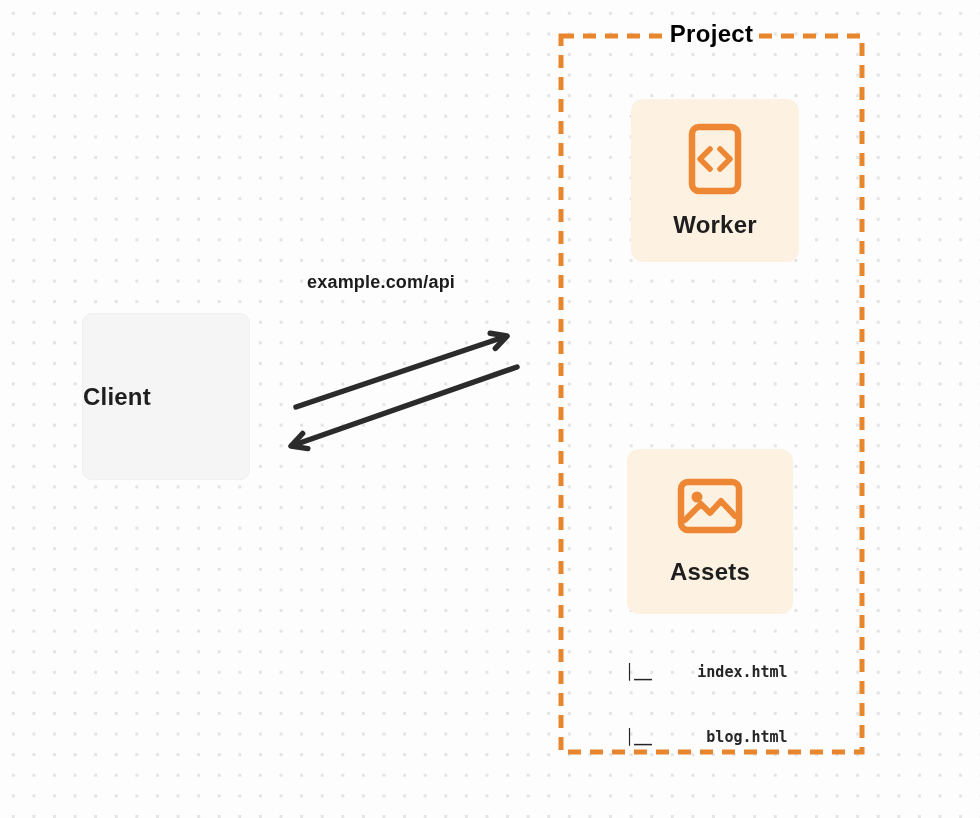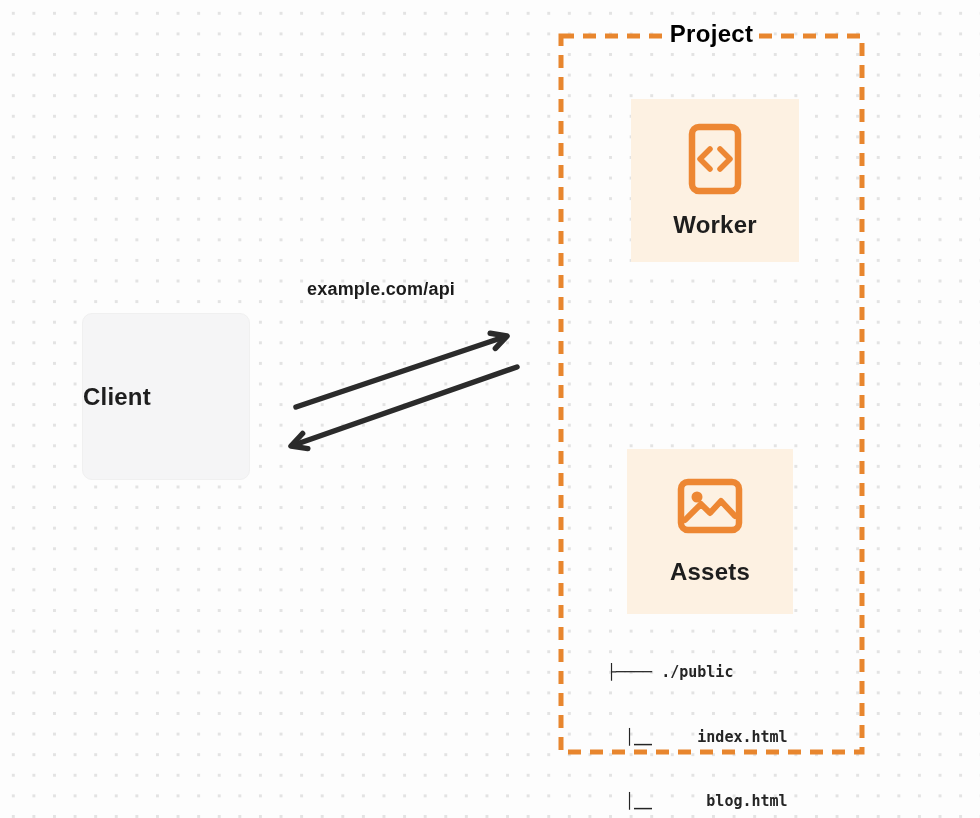--- a/index.html
+++ b/index.html
@@ -29,21 +29,21 @@
     display: flex; align-items: center; justify-content: flex-start;
   }
   .client-box .node-label {
     font-size: 24px; font-weight: bold; color: #1E1E1E;
     letter-spacing: 0.2px;
   }
 
   
   .request-label {
     position: absolute;
-    left: 307px; top: 279px;
+    left: 307px; top: 272px;
     font-size: 18px; font-weight: bold; color: #1C1C1C;
     white-space: nowrap;
     letter-spacing: 0.2px;
   }
 
   
   .arrow-overlay {
     position: absolute; left: 0; top: 0;
     width: 980px; height: 818px;
     pointer-events: none;
@@ -64,21 +64,21 @@
     padding: 0 5px;
     font-size: 24px; font-weight: bold;
     color: #000000;
     letter-spacing: 0.3px;
   }
 
   
   .card {
     position: absolute;
     background: #FDF1E2;
-    border-radius: 0;
+    border-radius: 12px;
     display: flex; flex-direction: column;
     align-items: center; justify-content: center;
     gap: 16px;
   }
   .card-worker { left: 73px; top: 66px; width: 168px; height: 163px; }
   .card-assets { left: 69px; top: 416px; width: 166px; height: 165px; gap: 24px; }
   .card .node-label {
     font-size: 24px; font-weight: bold; color: #1E1E1E;
     letter-spacing: 0.2px;
   }
@@ -141,20 +141,19 @@
         <svg width="66" height="56" viewBox="0 0 66 56" fill="none">
           <rect x="4" y="4" width="58" height="48" rx="7" stroke="#ED8733" stroke-width="6.5"></rect>
           <circle cx="20" cy="19" r="5.5" fill="#ED8733"></circle>
           <polyline points="8,42 24,26 33,35 44,23 58,38" stroke="#ED8733" stroke-width="6" stroke-linecap="round" stroke-linejoin="round"></polyline>
         </svg>
       </span>
       <span class="node-label">Assets</span>
     </div>
 
     <div class="file-tree">
-      <div>├──── ./public</div>
       <div>  │__     index.html</div>
       <div>  │__      blog.html</div>
       
     </div>
   </div>
 
 </div>
 
 </body></html>

